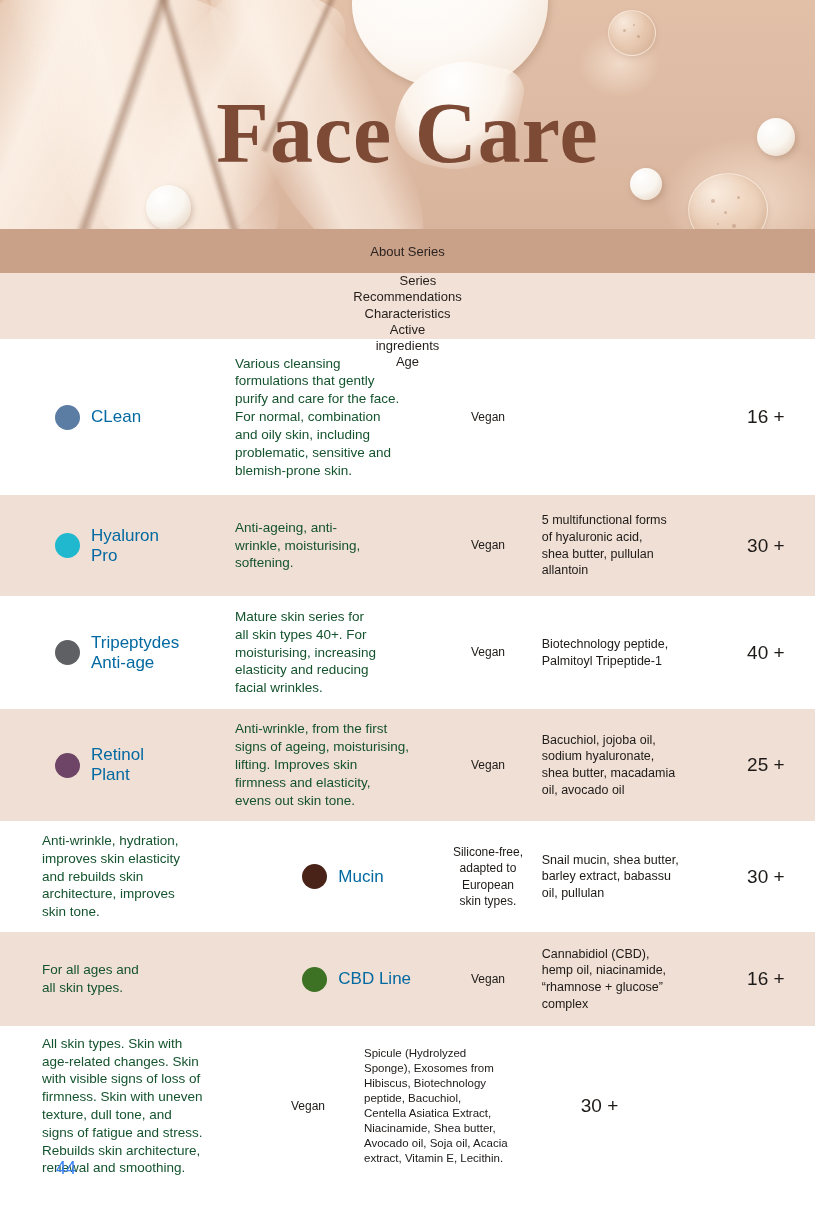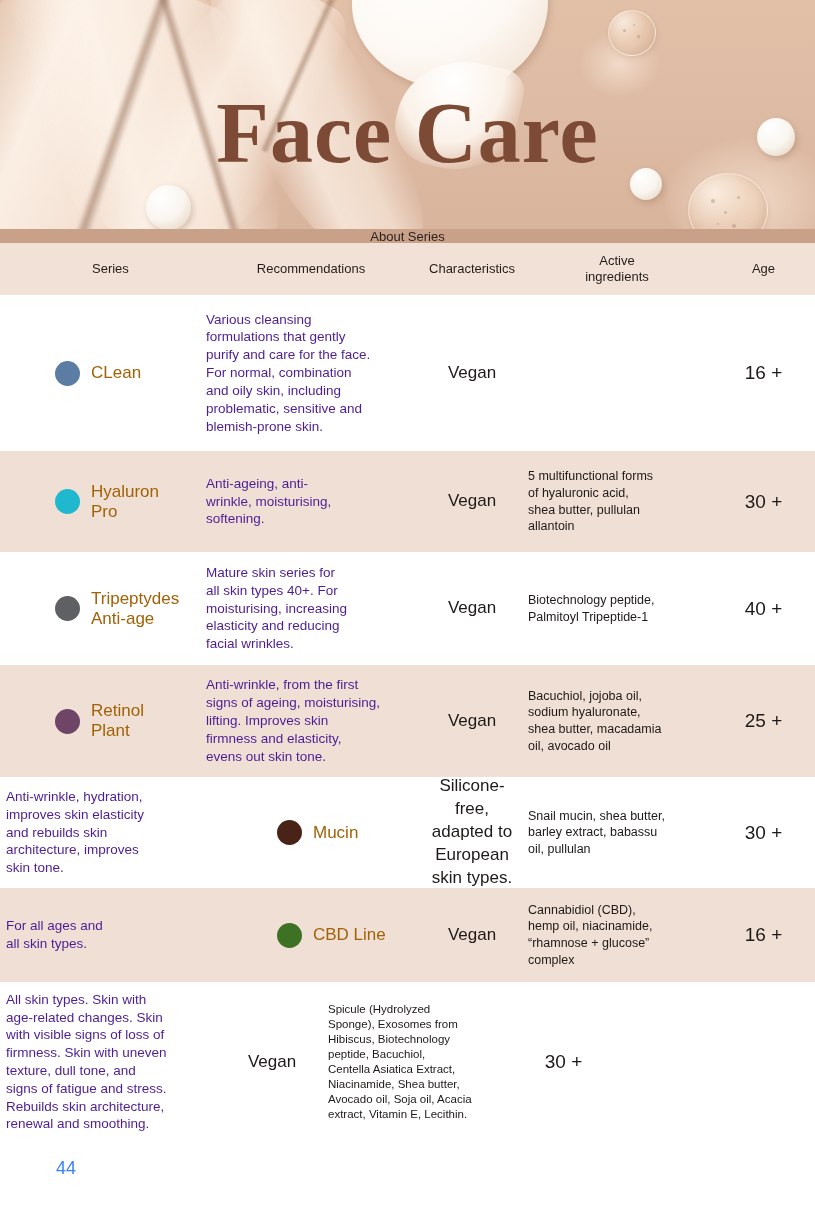--- a/index.html
+++ b/index.html
@@ -100,37 +100,38 @@
     font-size: 86px;
     line-height: 1;
     font-weight: 700;
     color: #7d4a36;
     letter-spacing: 1px;
   }
 
   
   .about-band {
     width: 815px;
-    height: 14px;
+    height: 44px;
     background: #c9a088;
     display: flex;
     align-items: center;
     justify-content: center;
     font-size: 13px;
     color: #2b2320;
   }
 
   
   .table { width: 815px; }
 
   .thead {
     display: flex;
     background: #f2e1d6;
-    height: 52px;
+    height: 66px;
     align-items: center;
+    flex-direction: column;
   }
   .thead .cell {
     font-size: 13px;
     color: #231d1a;
     text-align: center;
     line-height: 1.25;
   }
 
   .row {
     display: flex;
@@ -153,39 +154,40 @@
   .thead .c-active { text-align: center; }
 
   .dot {
     width: 25px; height: 25px;
     border-radius: 50%;
     flex: 0 0 25px;
   }
 
   .series-name {
     font-size: 17px;
-    color: #a16207;
+    color: #0369a1;
     line-height: 1.15;
     white-space: pre-line;
   }
 
   .body-text {
     font-size: 13.5px;
-    color: #4c1d95;
+    color: #14532d;
     line-height: 1.32;
     white-space: pre-line;
+    margin-left: 36px;
   }
   .small-text {
     font-size: 12.5px;
     color: #1d1a18;
     line-height: 1.33;
     white-space: pre-line;
   }
   .chars-text {
-    font-size: 17px;
+    font-size: 12px;
     color: #1d1a18;
     line-height: 1.35;
     white-space: pre-line;
   }
   .age-text {
     font-size: 19px;
     color: #1d1a18;
   }
 
   .page-number {

